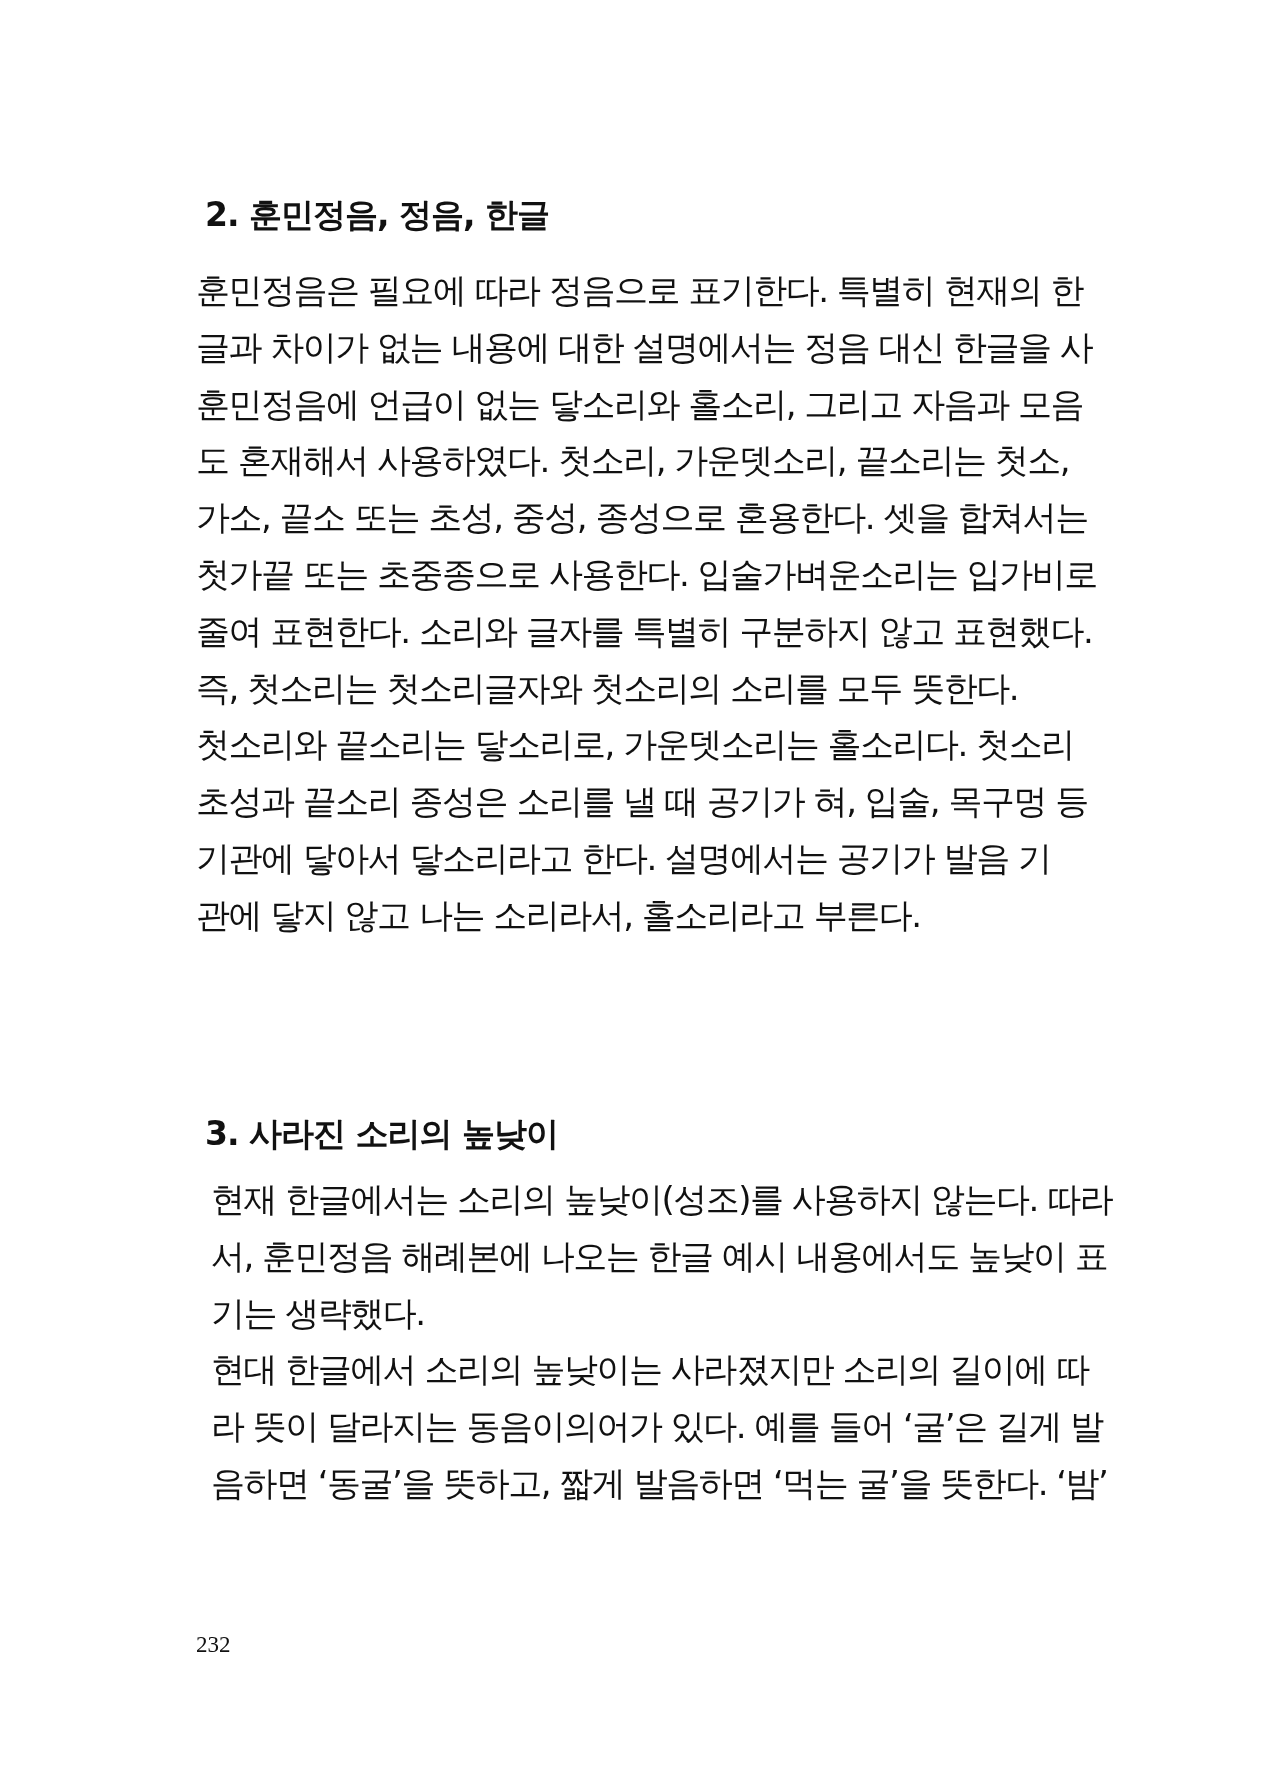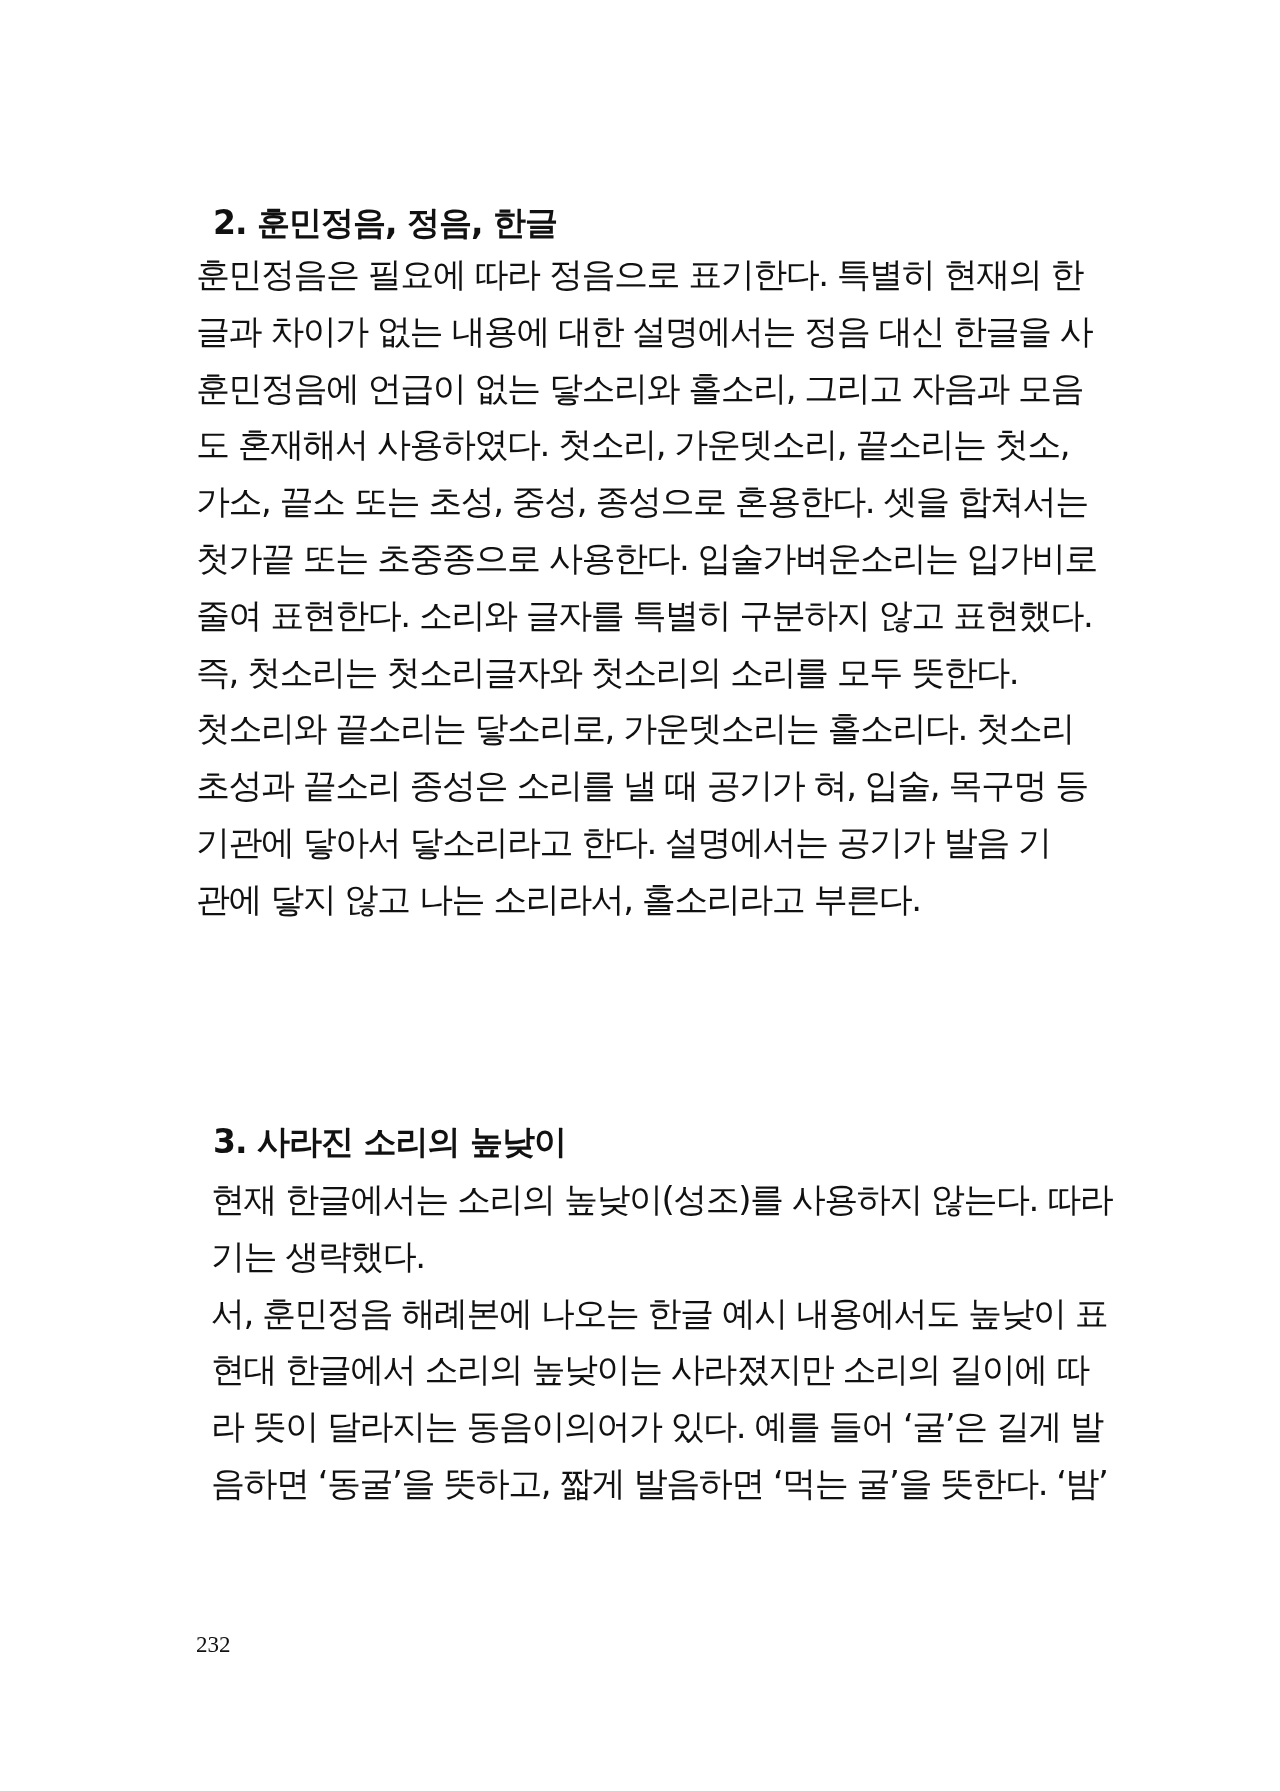--- a/index.html
+++ b/index.html
@@ -17,36 +17,36 @@
     }
     .page {
       position: absolute;
       left: 0; top: 0;
       width: 1280px;
       height: 1791px;
     }
     .section-heading {
       position: absolute;
       left: 196px;
-      margin: 17px;
+      margin: 9px;
       font-size: 33px;
       font-weight: bold;
       letter-spacing: -1px;
       line-height: 44px;
       white-space: nowrap;
       text-align: center;
     }
     #h2 { top: 184px; }
     #h3 { top: 1103px; }
     .body-block {
       position: absolute;
       left: 196px;
       width: 920px;
     }
-    #block2 { top: 246px; }
+    #block2 { top: 262px; }
     #block3 { top: 1171px; margin-left: 15px; }
     .line {
       display: block;
       height: 56.8px;
       line-height: 56.8px;
       font-size: 34px;
       letter-spacing: -1.5px;
       white-space: nowrap;
     }
     .page-number {
@@ -78,22 +78,22 @@
     <span class="line">첫소리와 끝소리는 닿소리로, 가운뎃소리는 홀소리다.  첫소리</span>
     <span class="line">초성과 끝소리 종성은 소리를 낼 때 공기가 혀, 입술, 목구멍 등</span>
     <span class="line">기관에 닿아서 닿소리라고 한다. 설명에서는 공기가 발음 기</span>
     <span class="line">관에 닿지 않고 나는 소리라서, 홀소리라고 부른다.</span>
   </div>
 
   <h2 id="h3" class="section-heading">3. 사라진 소리의 높낮이</h2>
 
   <div id="block3" class="body-block">
     <span class="line">현재 한글에서는 소리의 높낮이(성조)를 사용하지 않는다. 따라</span>
+    <span class="line">서, 훈민정음 해례본에 나오는 한글 예시 내용에서도 높낮이 표</span>
     <span class="line">기는 생략했다.</span>
-    <span class="line">서, 훈민정음 해례본에 나오는 한글 예시 내용에서도 높낮이 표</span>
     <span class="line">현대 한글에서 소리의 높낮이는 사라졌지만 소리의 길이에 따</span>
     <span class="line">라 뜻이 달라지는 동음이의어가 있다. 예를 들어 ‘굴’은 길게 발</span>
     <span class="line">음하면 ‘동굴’을 뜻하고, 짧게 발음하면 ‘먹는 굴’을 뜻한다. ‘밤’</span>
   </div>
 
   <div class="page-number">232</div>
 
 </div>
 
 </body></html>

